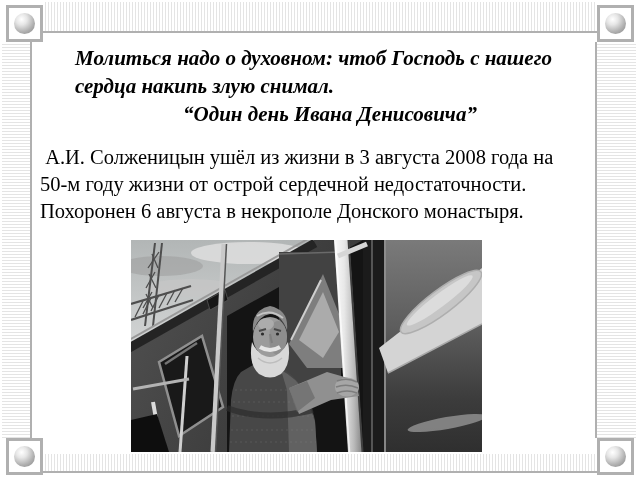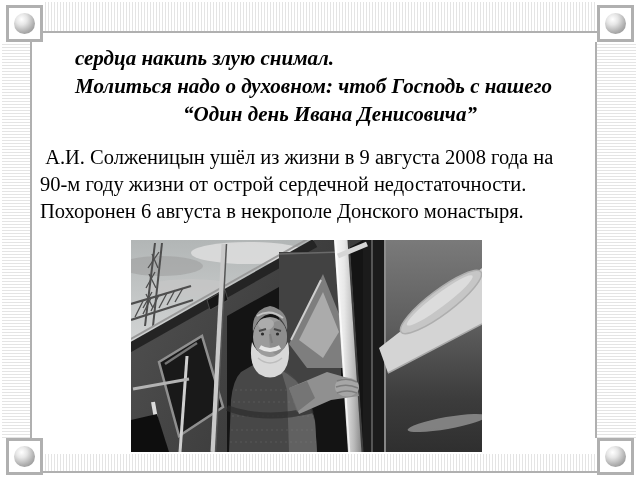--- a/index.html
+++ b/index.html
@@ -59,28 +59,28 @@
     <div class="sphere"></div>
   </div>
   <div class="corner corner-bl">
     <div class="sphere"></div>
   </div>
   <div class="corner corner-br">
     <div class="sphere"></div>
   </div>
 
   <div class="quote-block">
+    <div class="quote-line">Молиться надо о духовном: чтоб Господь с нашего</div>
     <div class="quote-line">сердца накипь злую снимал.</div>
-    <div class="quote-line">Молиться надо о духовном: чтоб Господь с нашего</div>
     <div class="quote-attribution">“Один день Ивана Денисовича”</div>
   </div>
 
   <div class="body-block">
-    <div class="body-line"> А.И. Солженицын ушёл из жизни в 9 августа 2008 года на</div>
-    <div class="body-line">90-м году жизни от острой сердечной недостаточности.</div>
+    <div class="body-line"> А.И. Солженицын ушёл из жизни в 3 августа 2008 года на</div>
+    <div class="body-line">50-м году жизни от острой сердечной недостаточности.</div>
     <div class="body-line">Похоронен 6 августа в некрополе Донского монастыря.</div>
   </div>
 
   <figure class="photo" role="img" aria-label="Чёрно-белая фотография: А. И. Солженицын с седой бородой стоит в дверях вагона поезда, держась за поручень">
     <svg viewBox="0 0 351 212" width="351" height="212" preserveAspectRatio="none" aria-hidden="true">
       <defs>
         <linearGradient id="sg" x1="0" y1="0" x2="0" y2="1">
           <stop offset="0" stop-color="#b2b6b6"></stop>
             <stop offset="1" stop-color="#d2d4d4"></stop>
         </linearGradient>

